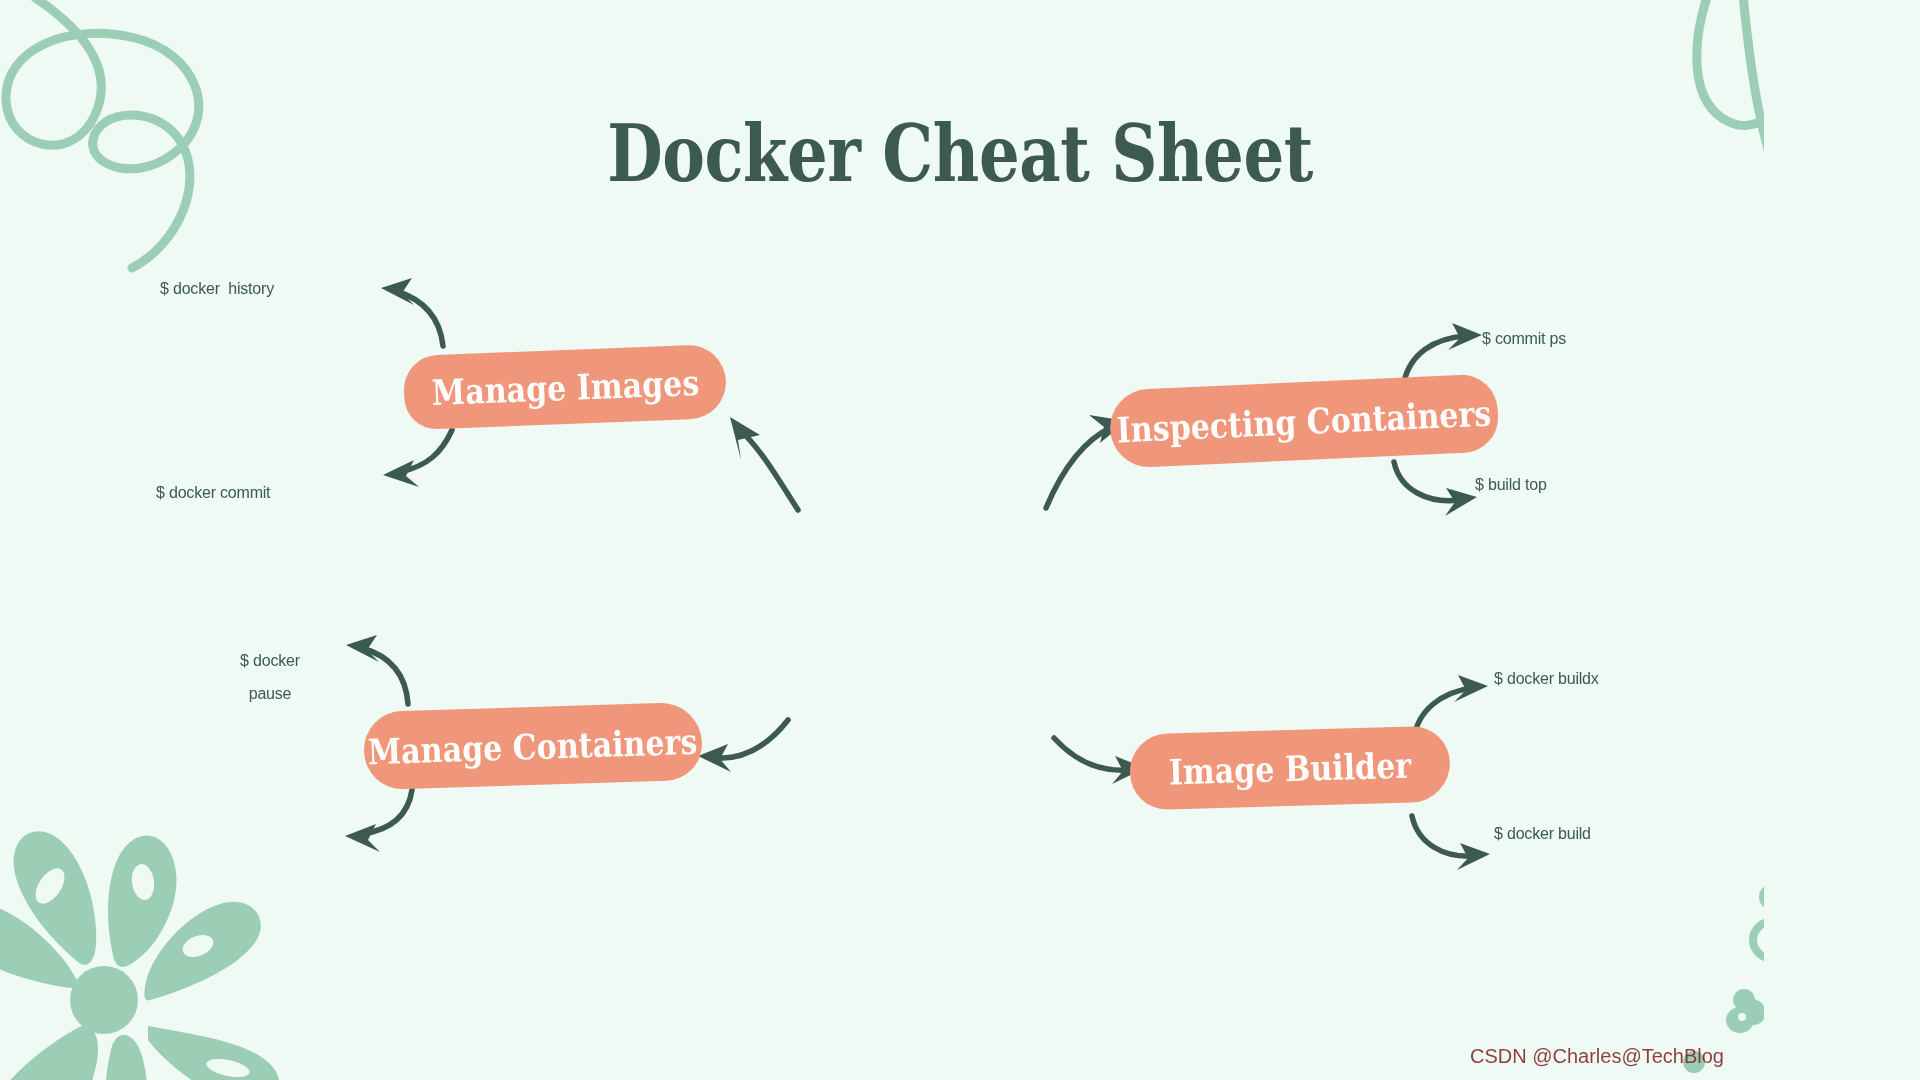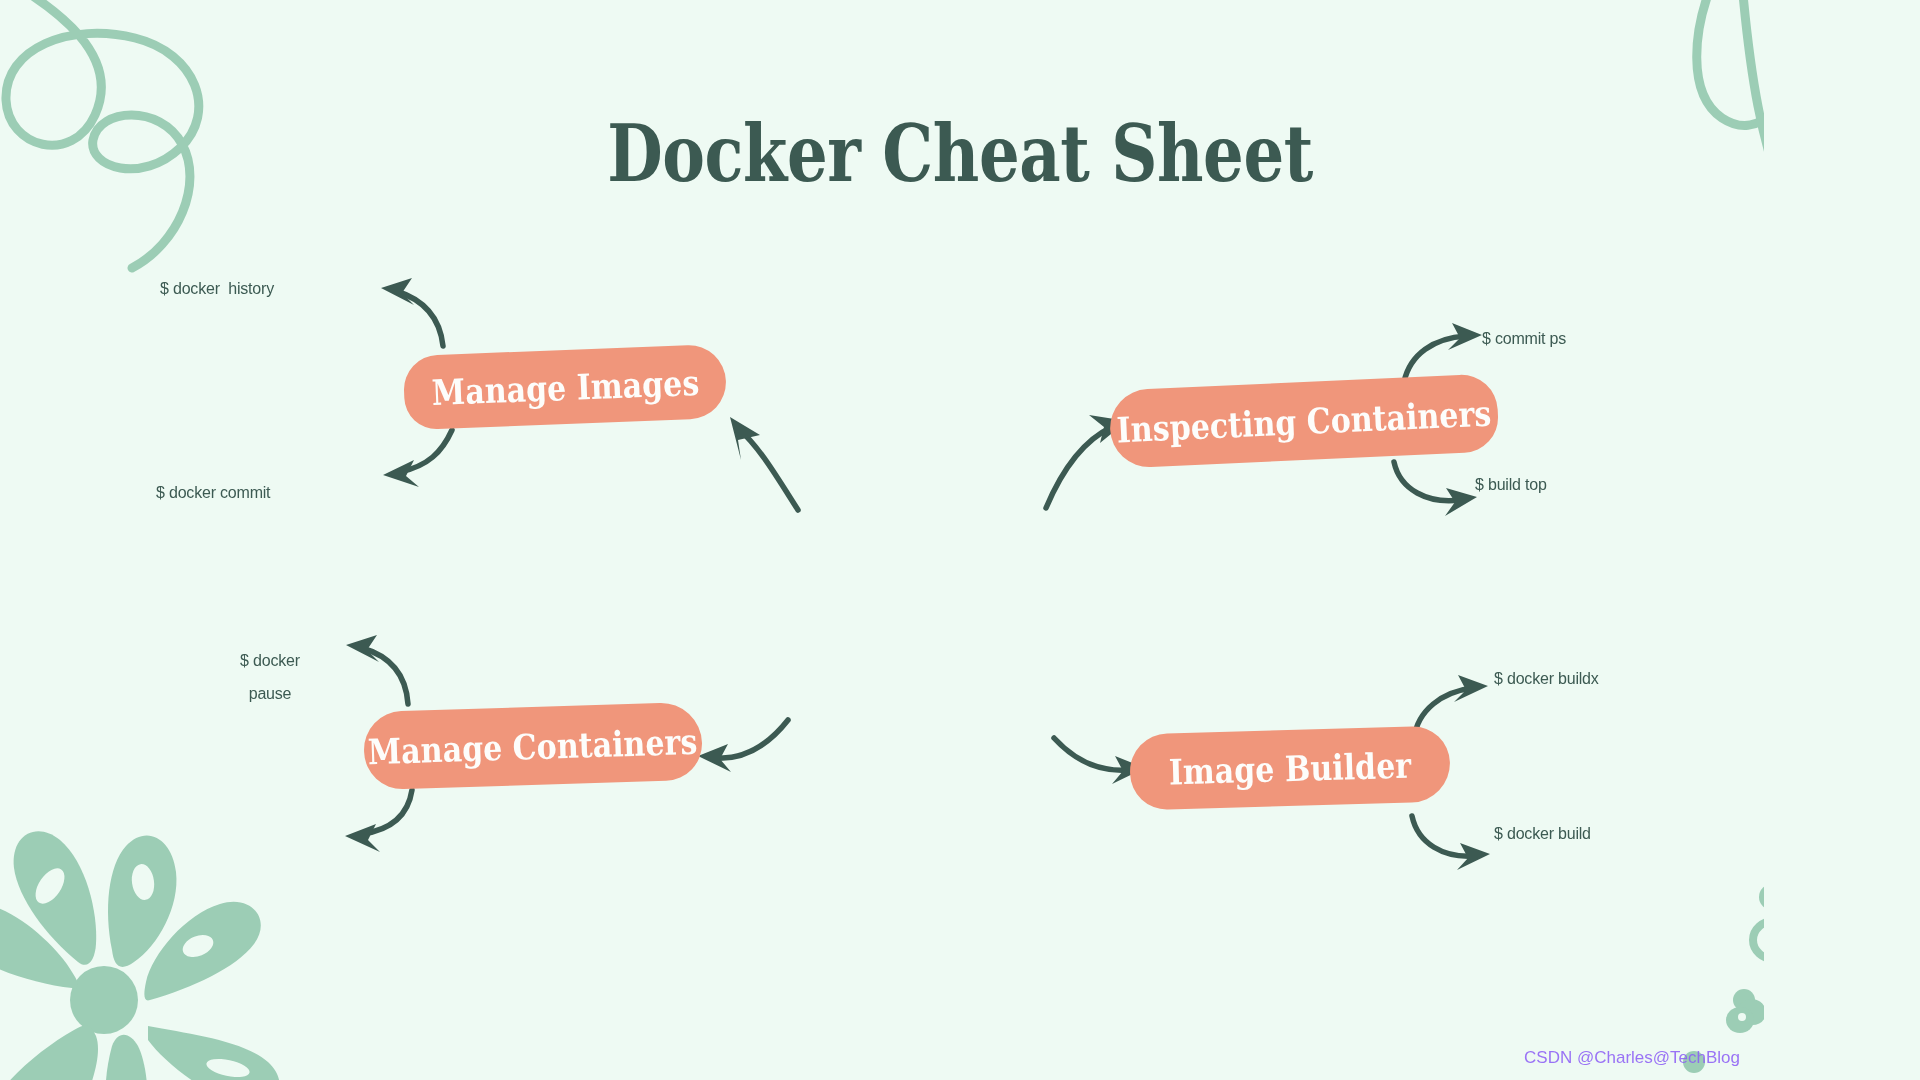--- a/index.html
+++ b/index.html
@@ -155,25 +155,25 @@
     stroke-linecap: round;
     stroke-linejoin: round;
   }
   .arrow-head {
     fill: #3c5a52;
   }
 
   
   #watermark {
     position: absolute;
-    right: 24px;
+    right: 40px;
     bottom: 12px;
     font-family: "Liberation Sans", sans-serif;
-    font-size: 17px;
-    color: #8b5cf6;
+    font-size: 20px;
+    color: #7f1d1d;
     opacity: 0.85;
     white-space: nowrap;
   }
 </style>
 </head>
 <body>
 
 <div id="stage">
 
   <svg id="deco-svg" viewBox="0 0 1920 1080" xmlns="http://www.w3.org/2000/svg">

